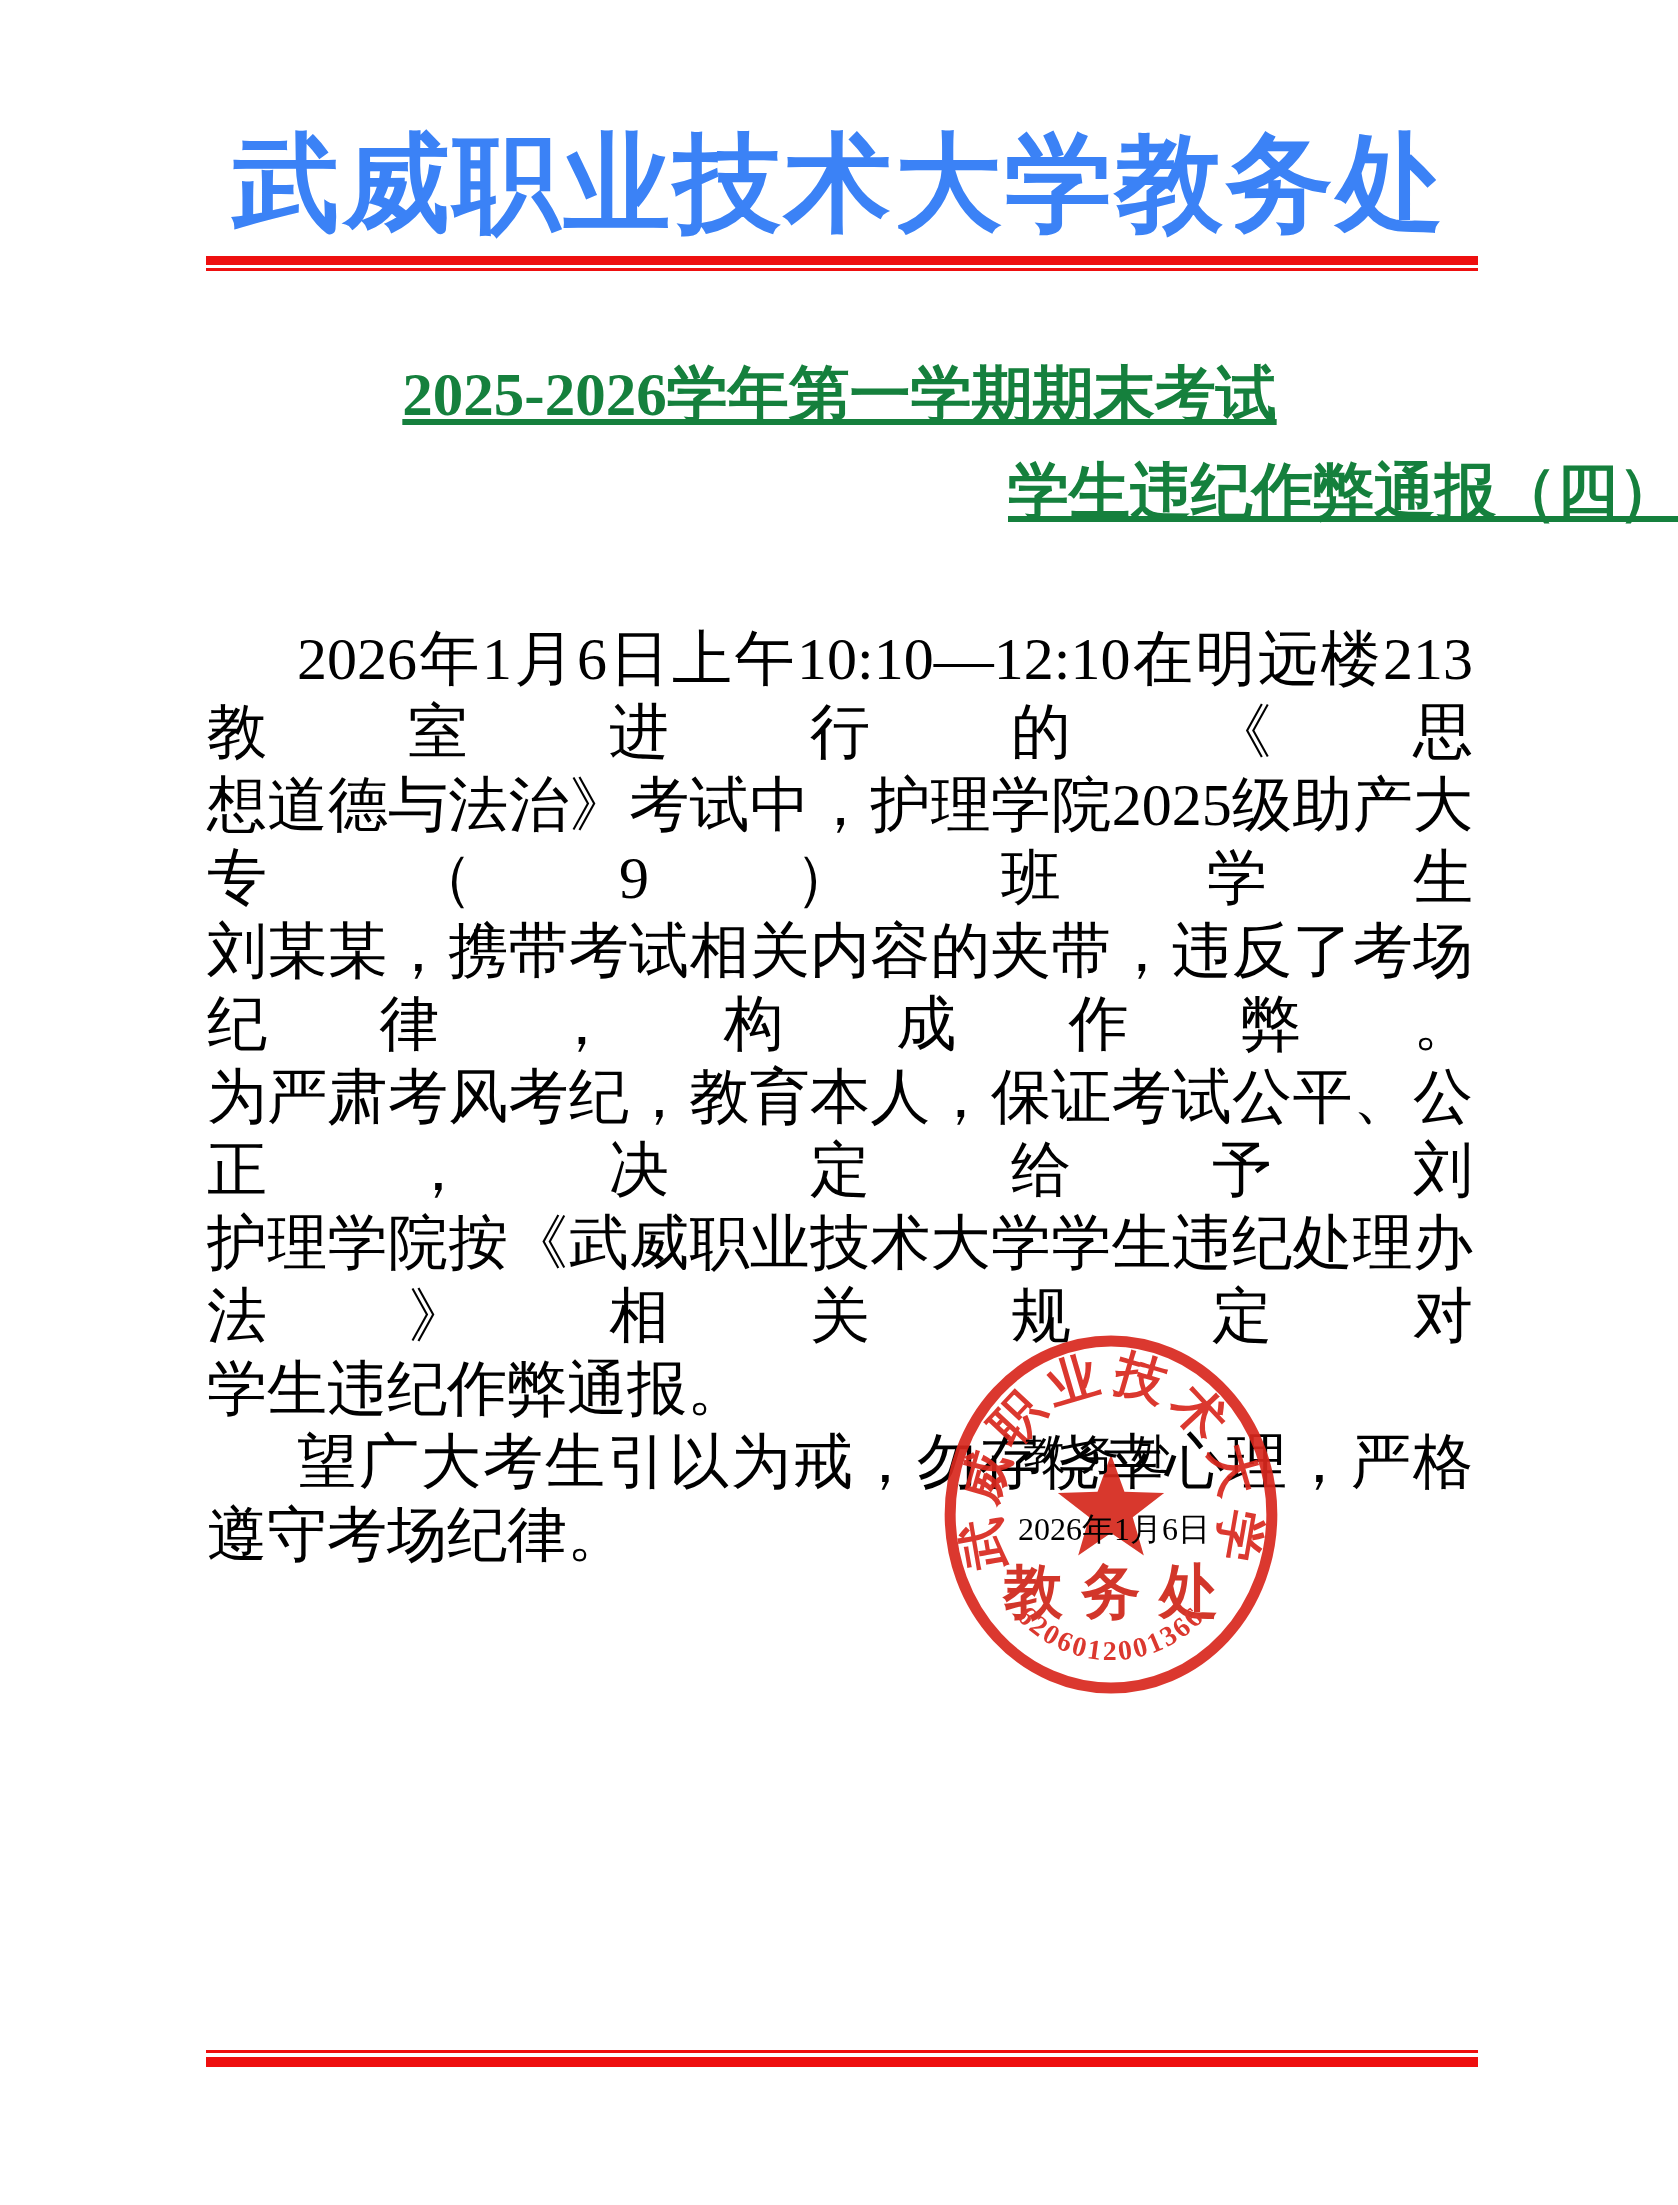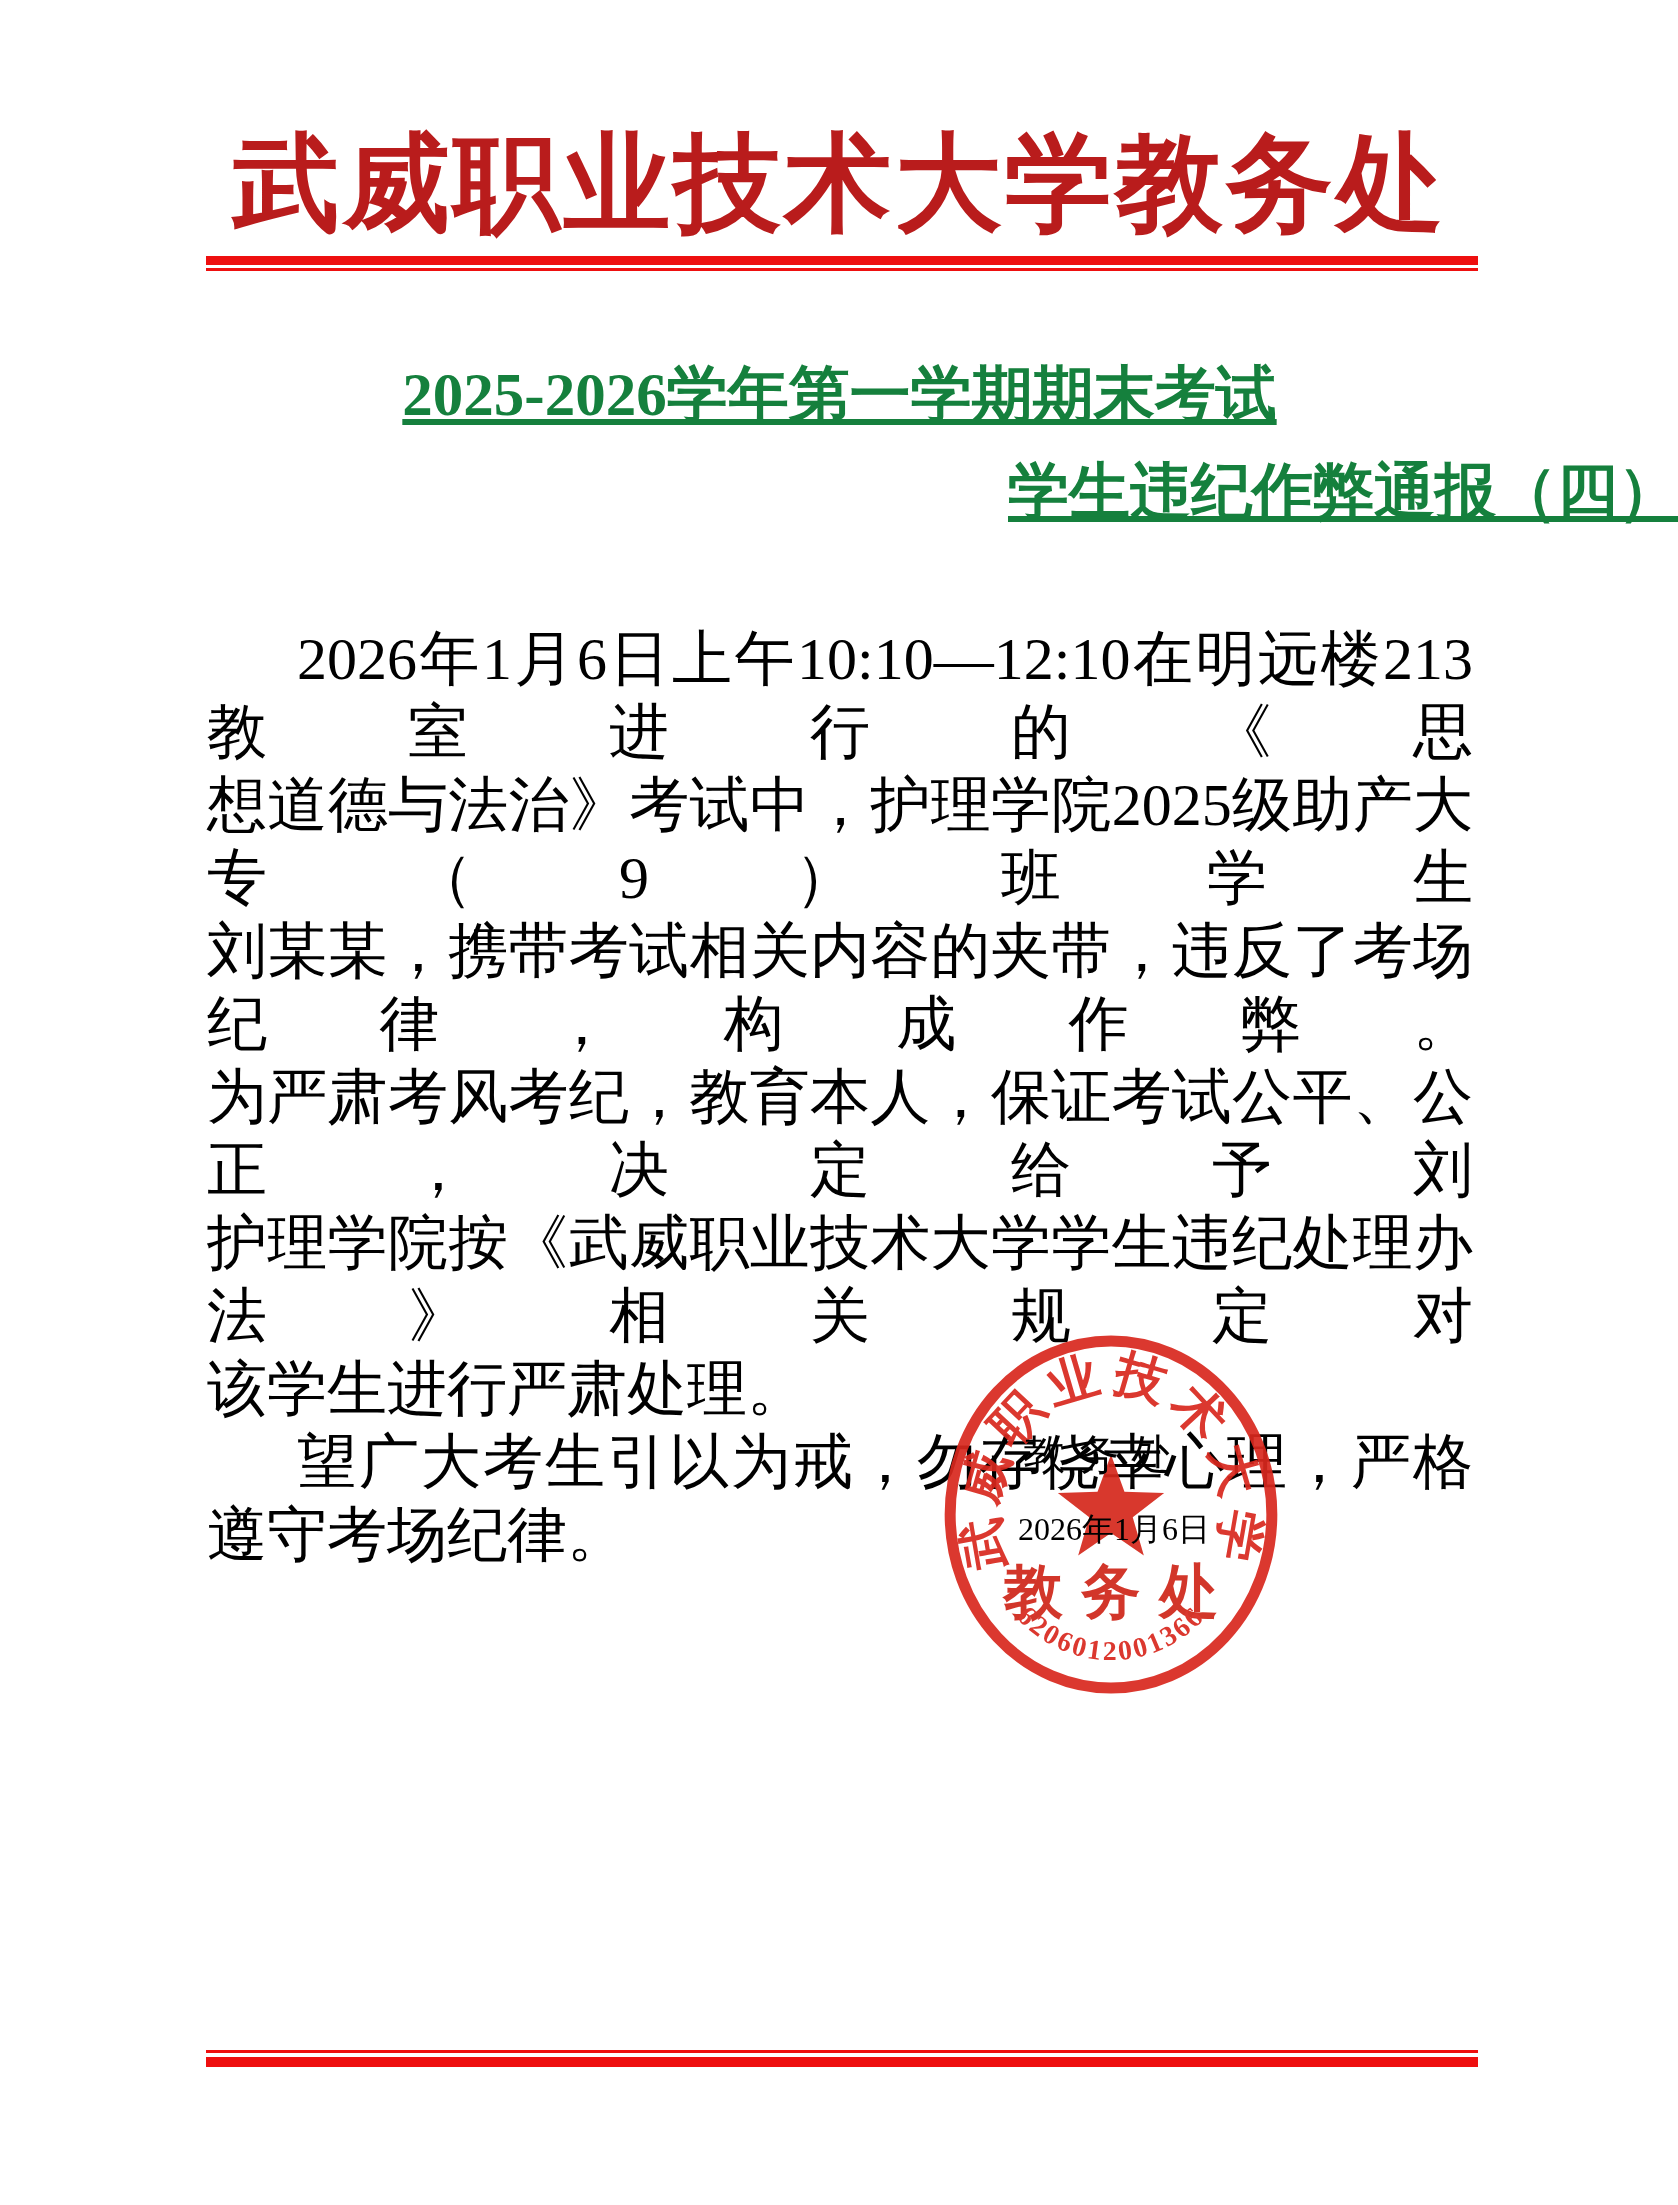--- a/index.html
+++ b/index.html
@@ -2,21 +2,21 @@
 <html style="font-size:13.5px"><head>
 <meta charset="utf-8">
 <style>
   html,body { margin:0; padding:0; background:#ffffff; }
   .page {
     position:relative; width:1679px; height:2205px; background:#ffffff;
     font-family:"Liberation Serif","DejaVu Serif",serif; overflow:hidden;
   }
   .header-title {
     position:absolute; top:118px; left:0; width:100%; text-align:center;
-    font-size:107px; line-height:132px; font-weight:bold; color:#b91c1c;
+    font-size:107px; line-height:132px; font-weight:bold; color:#3b82f6;
     letter-spacing:3.4px; white-space:nowrap;
   }
   .rule { position:absolute; left:206px; width:1272px; background:#ee0f0f; }
   .rule-top-thick    { top:256px;  height:9.3px; }
   .rule-top-thin     { top:268px;  height:3.4px;  }
   .rule-bottom-thin  { top:2050px; height:3.4px;  }
   .rule-bottom-thick { top:2057px; height:10.2px; }
   .doc-title {
     position:absolute; left:0; width:100%; text-align:center;
     font-weight:bold; color:#15803d; font-size:61px; white-space:nowrap;text-decoration:underline;
@@ -51,21 +51,21 @@
 
   <div class="doc-title doc-title-1">2025-2026学年第一学期期末考试</div>
   <div class="doc-title doc-title-2">学生违纪作弊通报（四）</div>
 
   <div class="body-text">
     <div class="bline indent">2026年1月6日上午10:10—12:10在明远楼213教室进行的《思</div>
     <div class="bline">想道德与法治》考试中，护理学院2025级助产大专（9）班学生</div>
     <div class="bline">刘某某，携带考试相关内容的夹带，违反了考场纪律，构成作弊。</div>
     <div class="bline">为严肃考风考纪，教育本人，保证考试公平、公正，决定给予刘</div>
     <div class="bline">护理学院按《武威职业技术大学学生违纪处理办法》相关规定对</div>
-    <div class="bline para-end">该学生进行严肃处理。</div>
+    <div class="bline para-end">学生违纪作弊通报。</div>
     <div class="bline indent para-end">望广大考生引以为戒，勿存侥幸心理，严格遵守考场纪律。</div>
   </div>
 
   <svg class="seal" width="364" height="381" viewBox="0 0 430 450">
     <defs>
       <path id="sealArcTop" d="M 94.5 286.3 A 133 145 0 1 1 335.5 286.3" fill="none"></path>
       <path id="sealArcBottom" d="M 103 346.6 A 158 172 0 0 0 327 346.6" fill="none"></path>
     </defs>
     <ellipse cx="215" cy="225" rx="190" ry="205" fill="none" stroke="#d9281e" stroke-width="13"></ellipse>
     <text font-size="60" font-weight="bold" fill="#d9281e" letter-spacing="10" text-anchor="middle">

